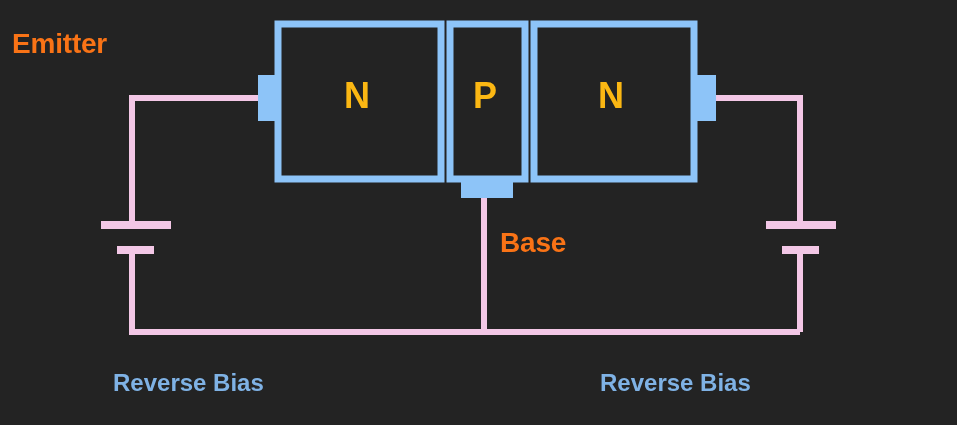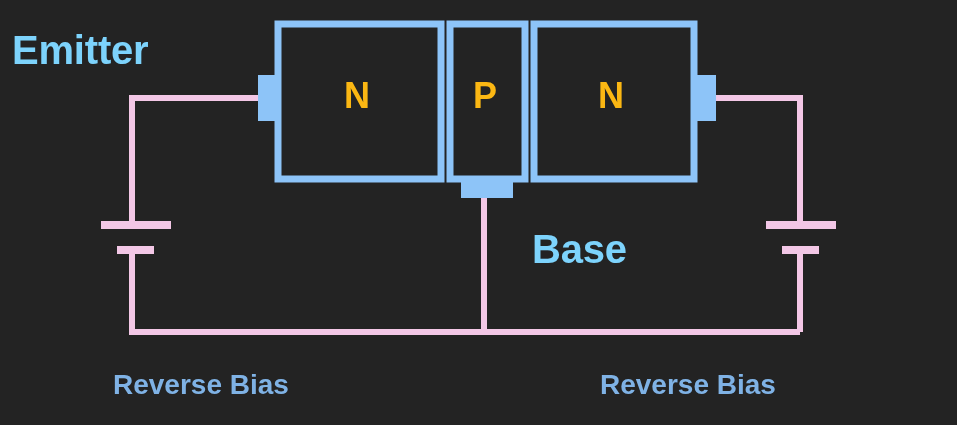--- a/index.html
+++ b/index.html
@@ -27,35 +27,35 @@
     display: block;
   }
   .lbl {
     position: absolute;
     font-family: "Liberation Sans", sans-serif;
     font-weight: bold;
     white-space: nowrap;
     line-height: 1;
   }
   .lbl-terminal {
-    color: #7dd3fc;
-    font-size: 40px;
+    color: #f97316;
+    font-size: 28px;
     letter-spacing: -0.2px;
   }
   .lbl-region {
     color: #FBB713;
     font-size: 36px;
   }
   .lbl-bias {
     color: #7FB2E5;
-    font-size: 28px;
+    font-size: 24px;
   }
   #lbl-emitter   { left: 12px;  top: 30px; }
   #lbl-collector { left: 748px; top: 30px; }
-  #lbl-base      { left: 500px; top: 229px; margin-left: 32px; }
+  #lbl-base      { left: 500px; top: 229px; }
   #lbl-n-left    { left: 344px; top: 78px;  }
   #lbl-p-mid     { left: 473px; top: 78px;  }
   #lbl-n-right   { left: 598px; top: 78px;  }
   #lbl-bias-left  { left: 113px; top: 371px; }
   #lbl-bias-right { left: 600px; top: 371px; }
 </style>
 </head>
 <body>
 
 <div id="stage">

